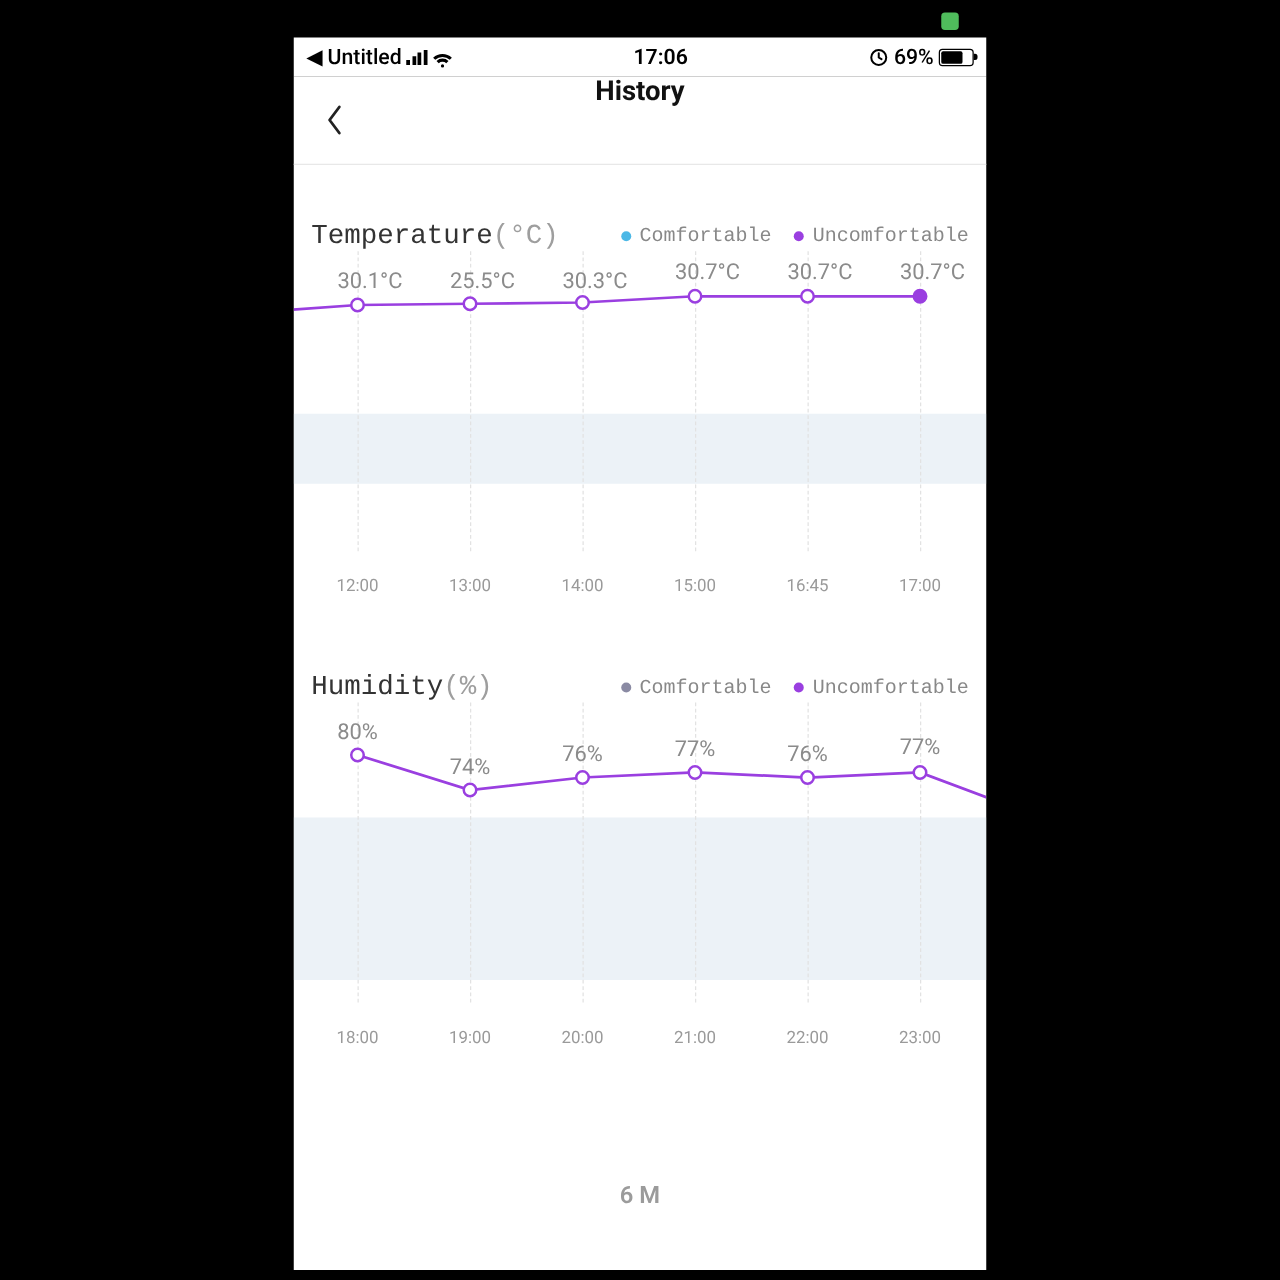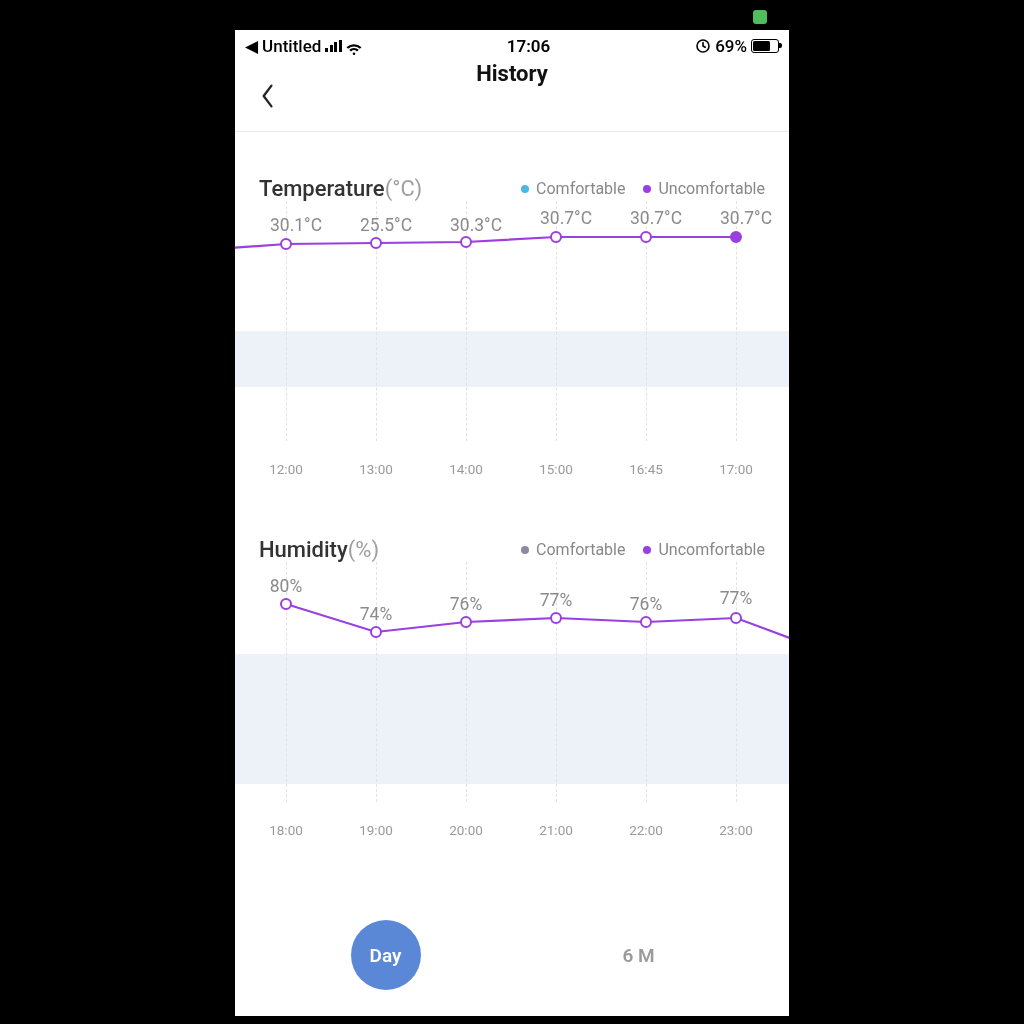--- a/index.html
+++ b/index.html
@@ -18,21 +18,21 @@
   .batt .body{width:26px;height:12px;border:1.3px solid #000;border-radius:3px;position:relative}
   .batt .body::after{content:"";position:absolute;right:-4px;top:3px;width:2.5px;height:5px;background:#000;border-radius:0 2px 2px 0}
   .batt .fill{position:absolute;left:1px;top:1px;bottom:1px;width:67%;background:#000;border-radius:1.5px}
   .rot-lock{width:16px;height:16px}
   .app-header{position:absolute;left:2px;right:2px;top:55px;height:70px;background:#fff;border-bottom:1px solid #e8e8e8;display:flex;align-items:flex-start;justify-content:center}
   .app-header .back{position:absolute;left:18px;top:20px;width:30px;height:30px;display:flex;align-items:center;justify-content:center}
   .app-header .back svg{width:16px;height:26px}
   .app-header .title{font-size:22px;font-weight:700;color:#111}
   .content{position:absolute;left:2px;right:2px;top:126px;bottom:2px;background:#fff;overflow:hidden}
 
-  .chart-head{display:flex;align-items:center;gap:16px;padding:0 24px;}
+  .chart-head{display:flex;align-items:center;gap:16px;padding:0 14px;font-family:Liberation Mono, monospace;}
   .chart-title{font-size:22px;color:#333;font-weight:500}
   .chart-title .unit{color:#9e9e9e;font-weight:400}
   .legend{display:flex;align-items:center;gap:18px;margin-left:auto;font-size:16px;color:#888}
   .legend .item{display:flex;align-items:center;gap:7px}
   .legend .dot{width:8px;height:8px;border-radius:50%}
   .legend .dot.comf-t{background:#4cb8e6}
   .legend .dot.comf-h{background:#8a8aa3}
   .legend .dot.uncomf{background:#9a3fe0}
 
   .chart-area{position:relative;height:240px;margin:0 0 0 0;}
@@ -204,17 +204,16 @@
         <div class="x-tick" style="left:51px">18:00</div>
         <div class="x-tick" style="left:141px">19:00</div>
         <div class="x-tick" style="left:231px">20:00</div>
         <div class="x-tick" style="left:321px">21:00</div>
         <div class="x-tick" style="left:411px">22:00</div>
         <div class="x-tick" style="left:501px">23:00</div>
       </div>
     </div>
 
     <div class="tabs">
-      <div class="tab active">Day</div>
       <div class="tab">6 M</div>
     </div>
   </div>
 </div>
 
 </body></html>

